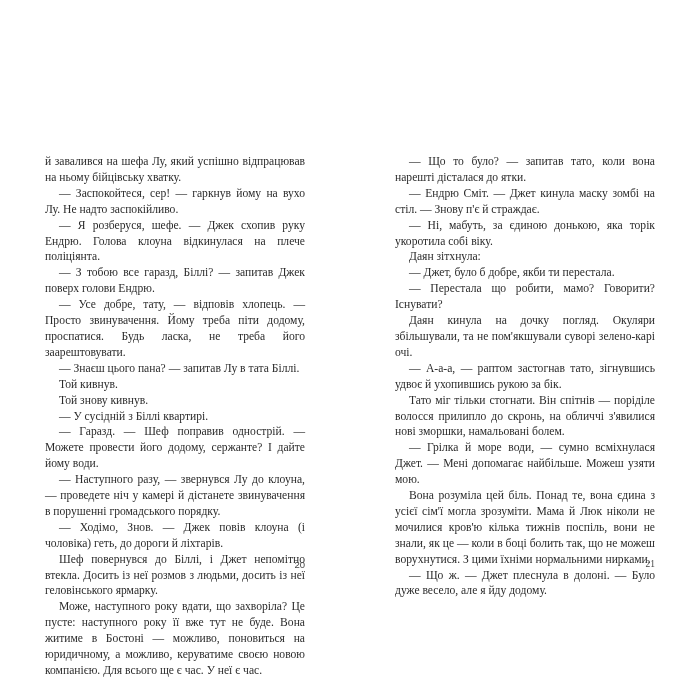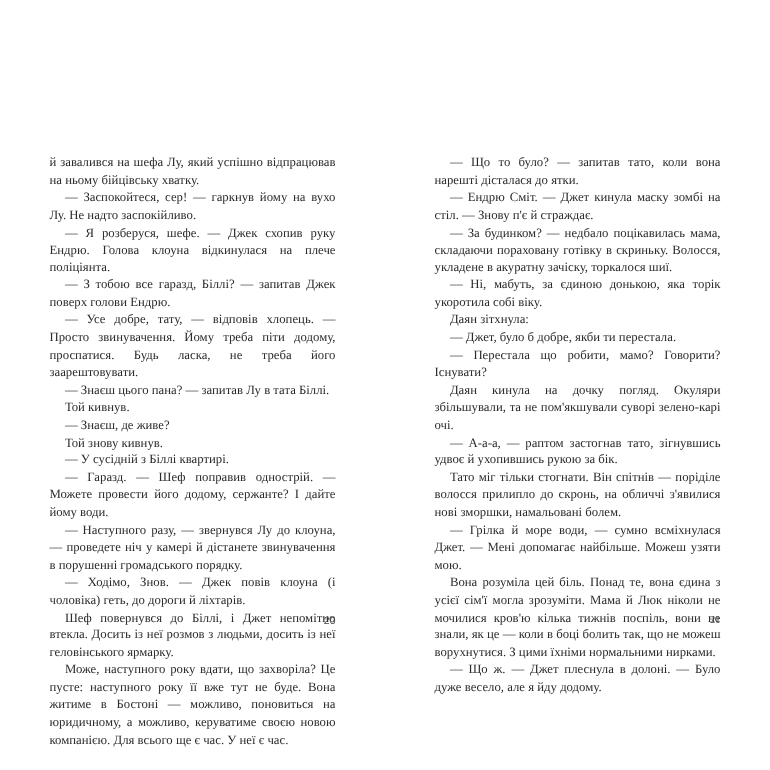--- a/index.html
+++ b/index.html
@@ -6,21 +6,21 @@
   body {
     width: 700px; height: 700px;
     background: #ffffff;
     position: relative;
     overflow: hidden;
     font-family: "Liberation Serif", "DejaVu Serif", serif;
     color: #2b2b2b;
   }
   .page {
     position: absolute;
-    top: 140px;
+    top: 154px;
     width: 260px;
   }
   .page.left { left: 45px; }
   .page.right { left: 395px; }
   .para {
     margin: 0;
     font-size: 11.6px;
     line-height: 15.9px;
     text-align: justify;
     text-align-last: left;
@@ -43,35 +43,33 @@
 <body>
 
 <div class="page left">
   <p class="para">й завалився на шефа Лу, який успішно відпрацював на ньому бійцівську хватку.</p>
   <p class="para indent">— Заспокойтеся, сер! — гаркнув йому на вухо Лу. Не надто заспокійливо.</p>
   <p class="para indent">— Я розберуся, шефе. — Джек схопив руку Ендрю. Голова клоуна відкинулася на плече поліціянта.</p>
   <p class="para indent">— З тобою все гаразд, Біллі? — запитав Джек поверх голови Ендрю.</p>
   <p class="para indent">— Усе добре, тату, — відповів хлопець. — Просто звинувачення. Йому треба піти додому, проспатися. Будь ласка, не треба його заарештовувати.</p>
   <p class="para indent">— Знаєш цього пана? — запитав Лу в тата Біллі.</p>
   <p class="para indent">Той кивнув.</p>
-  <p class="para indent">— Знаєш, де живе?</p>
   <p class="para indent">Той знову кивнув.</p>
   <p class="para indent">— У сусідній з Біллі квартирі.</p>
   <p class="para indent">— Гаразд. — Шеф поправив однострій. — Можете провести його додому, сержанте? І дайте йому води.</p>
   <p class="para indent">— Наступного разу, — звернувся Лу до клоуна, — проведете ніч у камері й дістанете звинувачення в порушенні громадського порядку.</p>
   <p class="para indent">— Ходімо, Знов. — Джек повів клоуна (і чоловіка) геть, до дороги й ліхтарів.</p>
   <p class="para indent">Шеф повернувся до Біллі, і Джет непомітно втекла. Досить із неї розмов з людьми, досить із неї геловінського ярмарку.</p>
   <p class="para indent">Може, наступного року вдати, що захворіла? Це пусте: наступного року її вже тут не буде. Вона житиме в Бостоні — можливо, поновиться на юридичному, а можливо, керуватиме своєю новою компанією. Для всього ще є час. У неї є час.</p>
 </div>
 <div class="page-number left">20</div>
 
 <div class="page right">
   <p class="para indent">— Що то було? — запитав тато, коли вона нарешті дісталася до ятки.</p>
   <p class="para indent">— Ендрю Сміт. — Джет кинула маску зомбі на стіл. — Знову п'є й страждає.</p>
-  <p class="para indent">— За будинком? — недбало поцікавилась мама, складаючи пораховану готівку в скриньку. Волосся, укладене в акуратну зачіску, торкалося шиї.</p>
   <p class="para indent">— Ні, мабуть, за єдиною донькою, яка торік укоротила собі віку.</p>
   <p class="para indent">Даян зітхнула:</p>
   <p class="para indent">— Джет, було б добре, якби ти перестала.</p>
   <p class="para indent">— Перестала що робити, мамо? Говорити? Існувати?</p>
   <p class="para indent">Даян кинула на дочку погляд. Окуляри збільшували, та не пом'якшували суворі зелено-карі очі.</p>
   <p class="para indent">— А-а-а, — раптом застогнав тато, зігнувшись удвоє й ухопившись рукою за бік.</p>
   <p class="para indent">Тато міг тільки стогнати. Він спітнів — поріділе волосся прилипло до скронь, на обличчі з'явилися нові зморшки, намальовані болем.</p>
   <p class="para indent">— Грілка й море води, — сумно всміхнулася Джет. — Мені допомагає найбільше. Можеш узяти мою.</p>
   <p class="para indent">Вона розуміла цей біль. Понад те, вона єдина з усієї сім'ї могла зрозуміти. Мама й Люк ніколи не мочилися кров'ю кілька тижнів поспіль, вони не знали, як це — коли в боці болить так, що не можеш ворухнутися. З цими їхніми нормальними нирками.</p>
   <p class="para indent">— Що ж. — Джет плеснула в долоні. — Було дуже весело, але я йду додому.</p>

